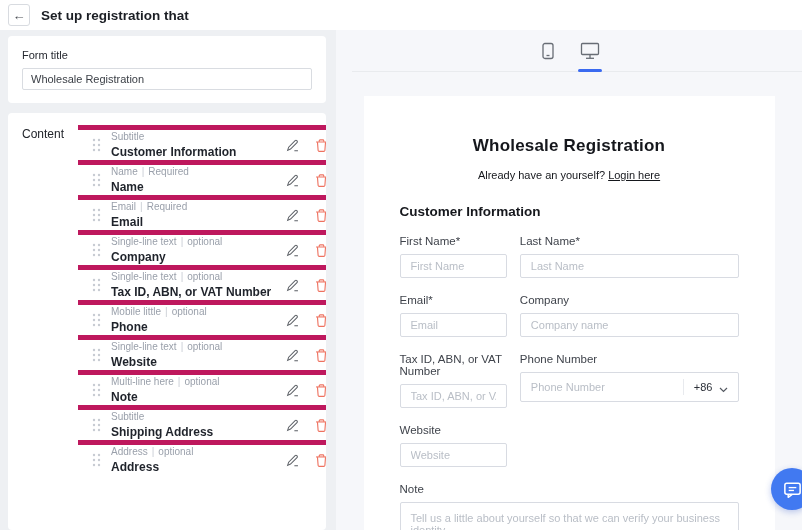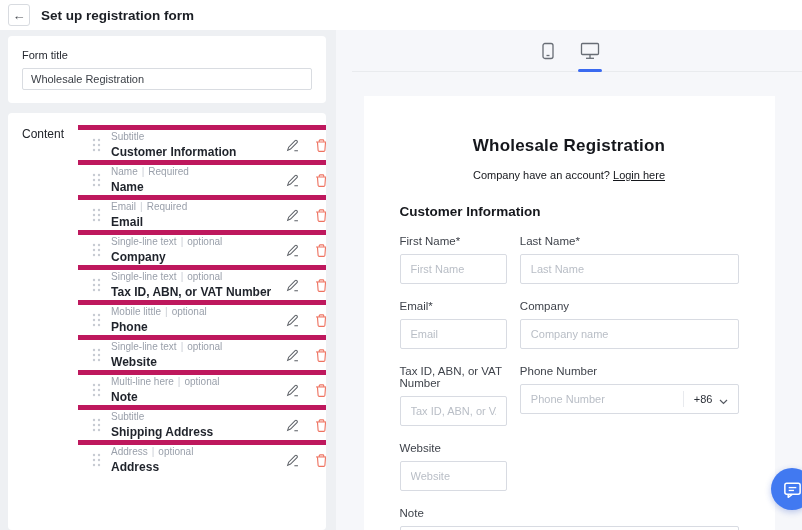--- a/index.html
+++ b/index.html
@@ -53,21 +53,21 @@
   .preview-scroll { flex:1; display:flex; justify-content:center; overflow:hidden; }
   .preview-card { margin-top:24px; width:411px; background:#fff; padding:40px 36px 24px; min-height:420px; }
   .p-title { font-size:17px; font-weight:bold; text-align:center; color:#15171c; letter-spacing:.2px; }
   .p-sub { margin-top:13px; text-align:center; font-size:11px; color:#15171c; }
   .p-link { text-decoration:underline; color:#15171c; cursor:pointer; }
   .section-h { margin-top:23px; margin-bottom:16px; font-size:13.5px; font-weight:bold; color:#15171c; }
   .fields-grid { display:grid; grid-template-columns:1fr 1fr; column-gap:13px; }
   .field { margin-bottom:16px; }
   .field.full { grid-column:1 / -1; }
   .f-label { font-size:11.5px; color:#3f434b; margin-bottom:7px; }
-  .f-input { width:100%; height:30px; border:1px solid #d8dbe2; border-radius:2px; font-size:11px;
+  .f-input { width:100%; height:24px; border:1px solid #d8dbe2; border-radius:2px; font-size:11px;
     padding:0 10px; color:#333; outline:none; font-family:inherit; background:#fff; }
   .f-input::placeholder, .f-textarea::placeholder, .phone-input::placeholder { color:#b9bec6; opacity:1; }
   .phone-box { display:flex; align-items:center; height:30px; border:1px solid #d8dbe2; border-radius:2px; background:#fff; }
   .phone-input { flex:1; min-width:0; border:none; outline:none; font-size:11px; padding:0 10px;
     font-family:inherit; background:transparent; color:#333; }
   .phone-div { width:1px; height:16px; background:#e8eaee; }
   .phone-suffix { display:flex; align-items:flex-end; gap:6px; padding:0 10px; font-size:11px; color:#2c3038; cursor:pointer; }
   .f-textarea { width:100%; height:58px; border:1px solid #d8dbe2; border-radius:2px; font-size:11px;
     padding:9px 10px; resize:none; outline:none; font-family:inherit; color:#333; }
 
@@ -76,21 +76,21 @@
     background:#4179f1; display:flex; align-items:center; justify-content:center; cursor:pointer;
     box-shadow:0 2px 6px rgba(40,80,200,.3); }
 </style>
 </head>
 <body>
 
 <div class="topbar">
   <div class="back-btn">
     <span>←</span>
   </div>
-  <div class="topbar-title">Set up registration form</div>
+  <div class="topbar-title">Set up registration that</div>
 </div>
 
 <div class="layout">
 
   <div class="left-col">
 
     <div class="card form-title-card">
       <div class="ft-label">Form title</div>
       <input class="ft-input" value="Wholesale Registration" style="">
     </div>
@@ -442,21 +442,21 @@
           <line x1="10" y1="12.5" x2="10" y2="16" stroke="#686d75" stroke-width="1.3"></line>
           <line x1="6" y1="16.3" x2="14" y2="16.3" stroke="#686d75" stroke-width="1.3"></line>
         </svg>
       </div>
     </div>
 
     <div class="preview-scroll">
       <div class="preview-card">
         <div class="p-title">Wholesale Registration</div>
         <div class="p-sub">
-          <span>Company have an account?</span>
+          <span>Already have an yourself?</span>
           <span> </span>
           <span class="p-link">Login here</span>
         </div>
         <div class="section-h">Customer Information</div>
         <div class="fields-grid" id="fields-grid">
   <div class="field">
     <div class="f-label">First Name*</div>
     <input class="f-input" placeholder="First Name" style="">
   </div>
 

